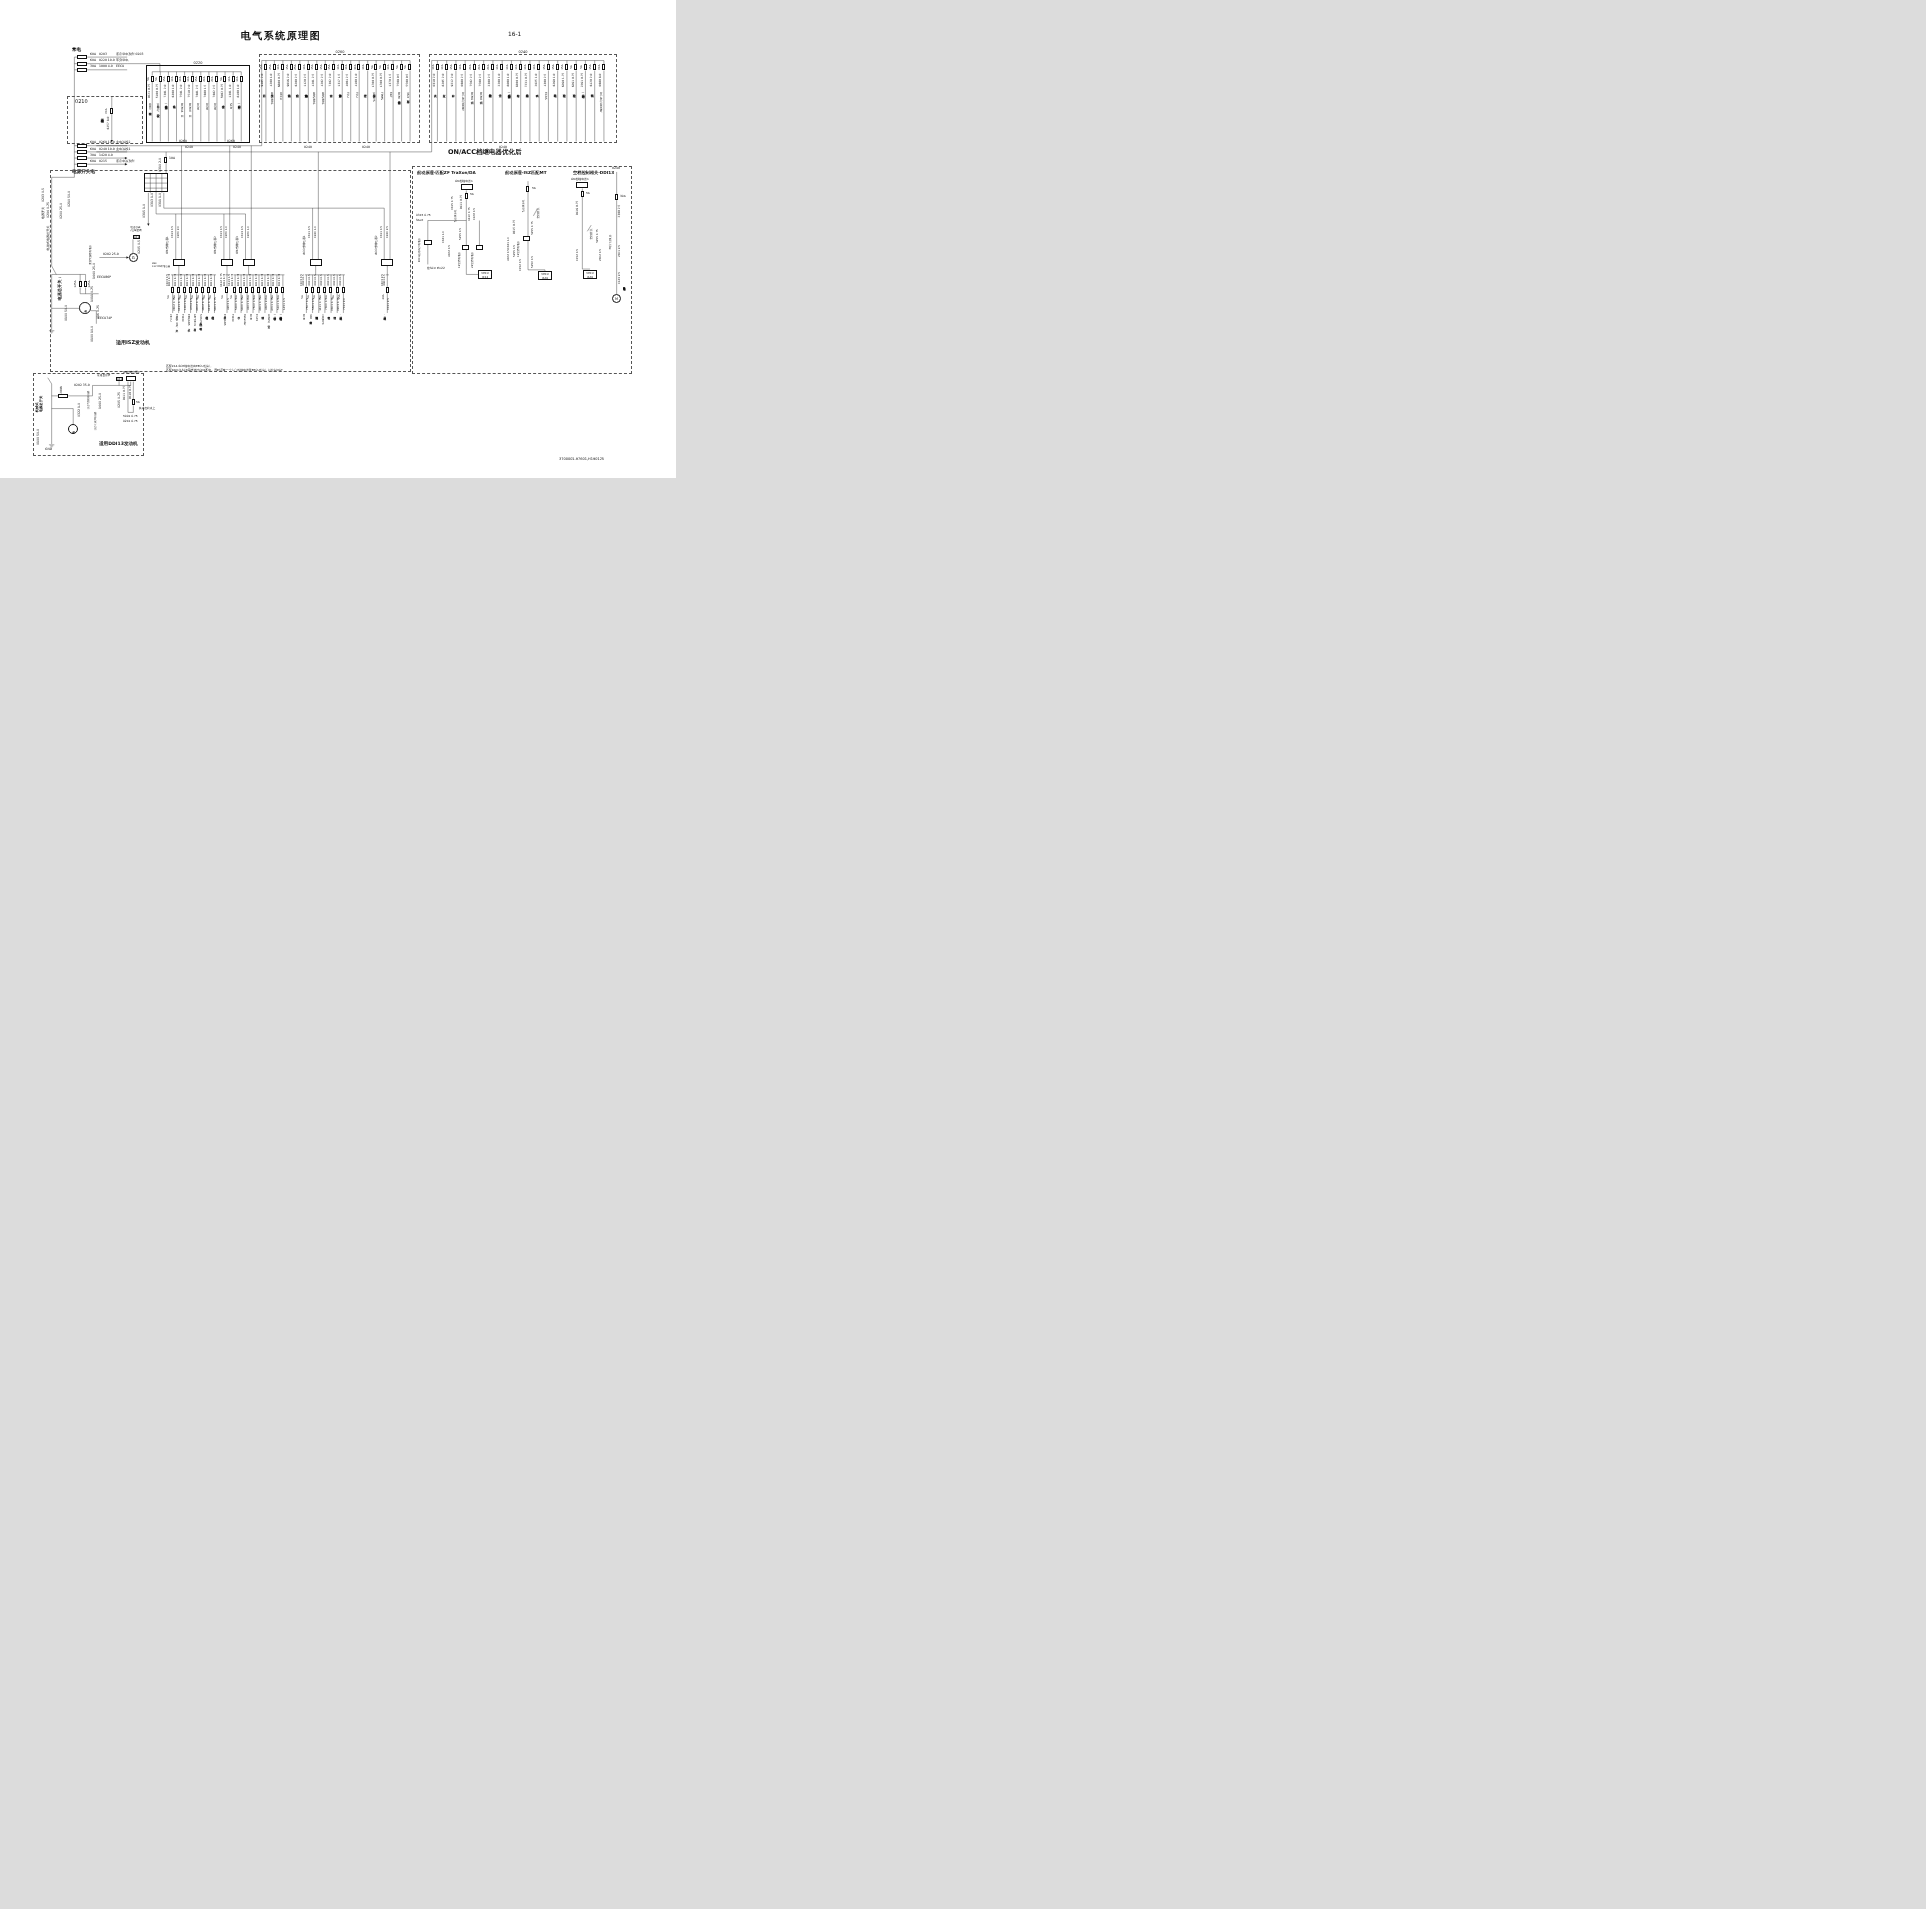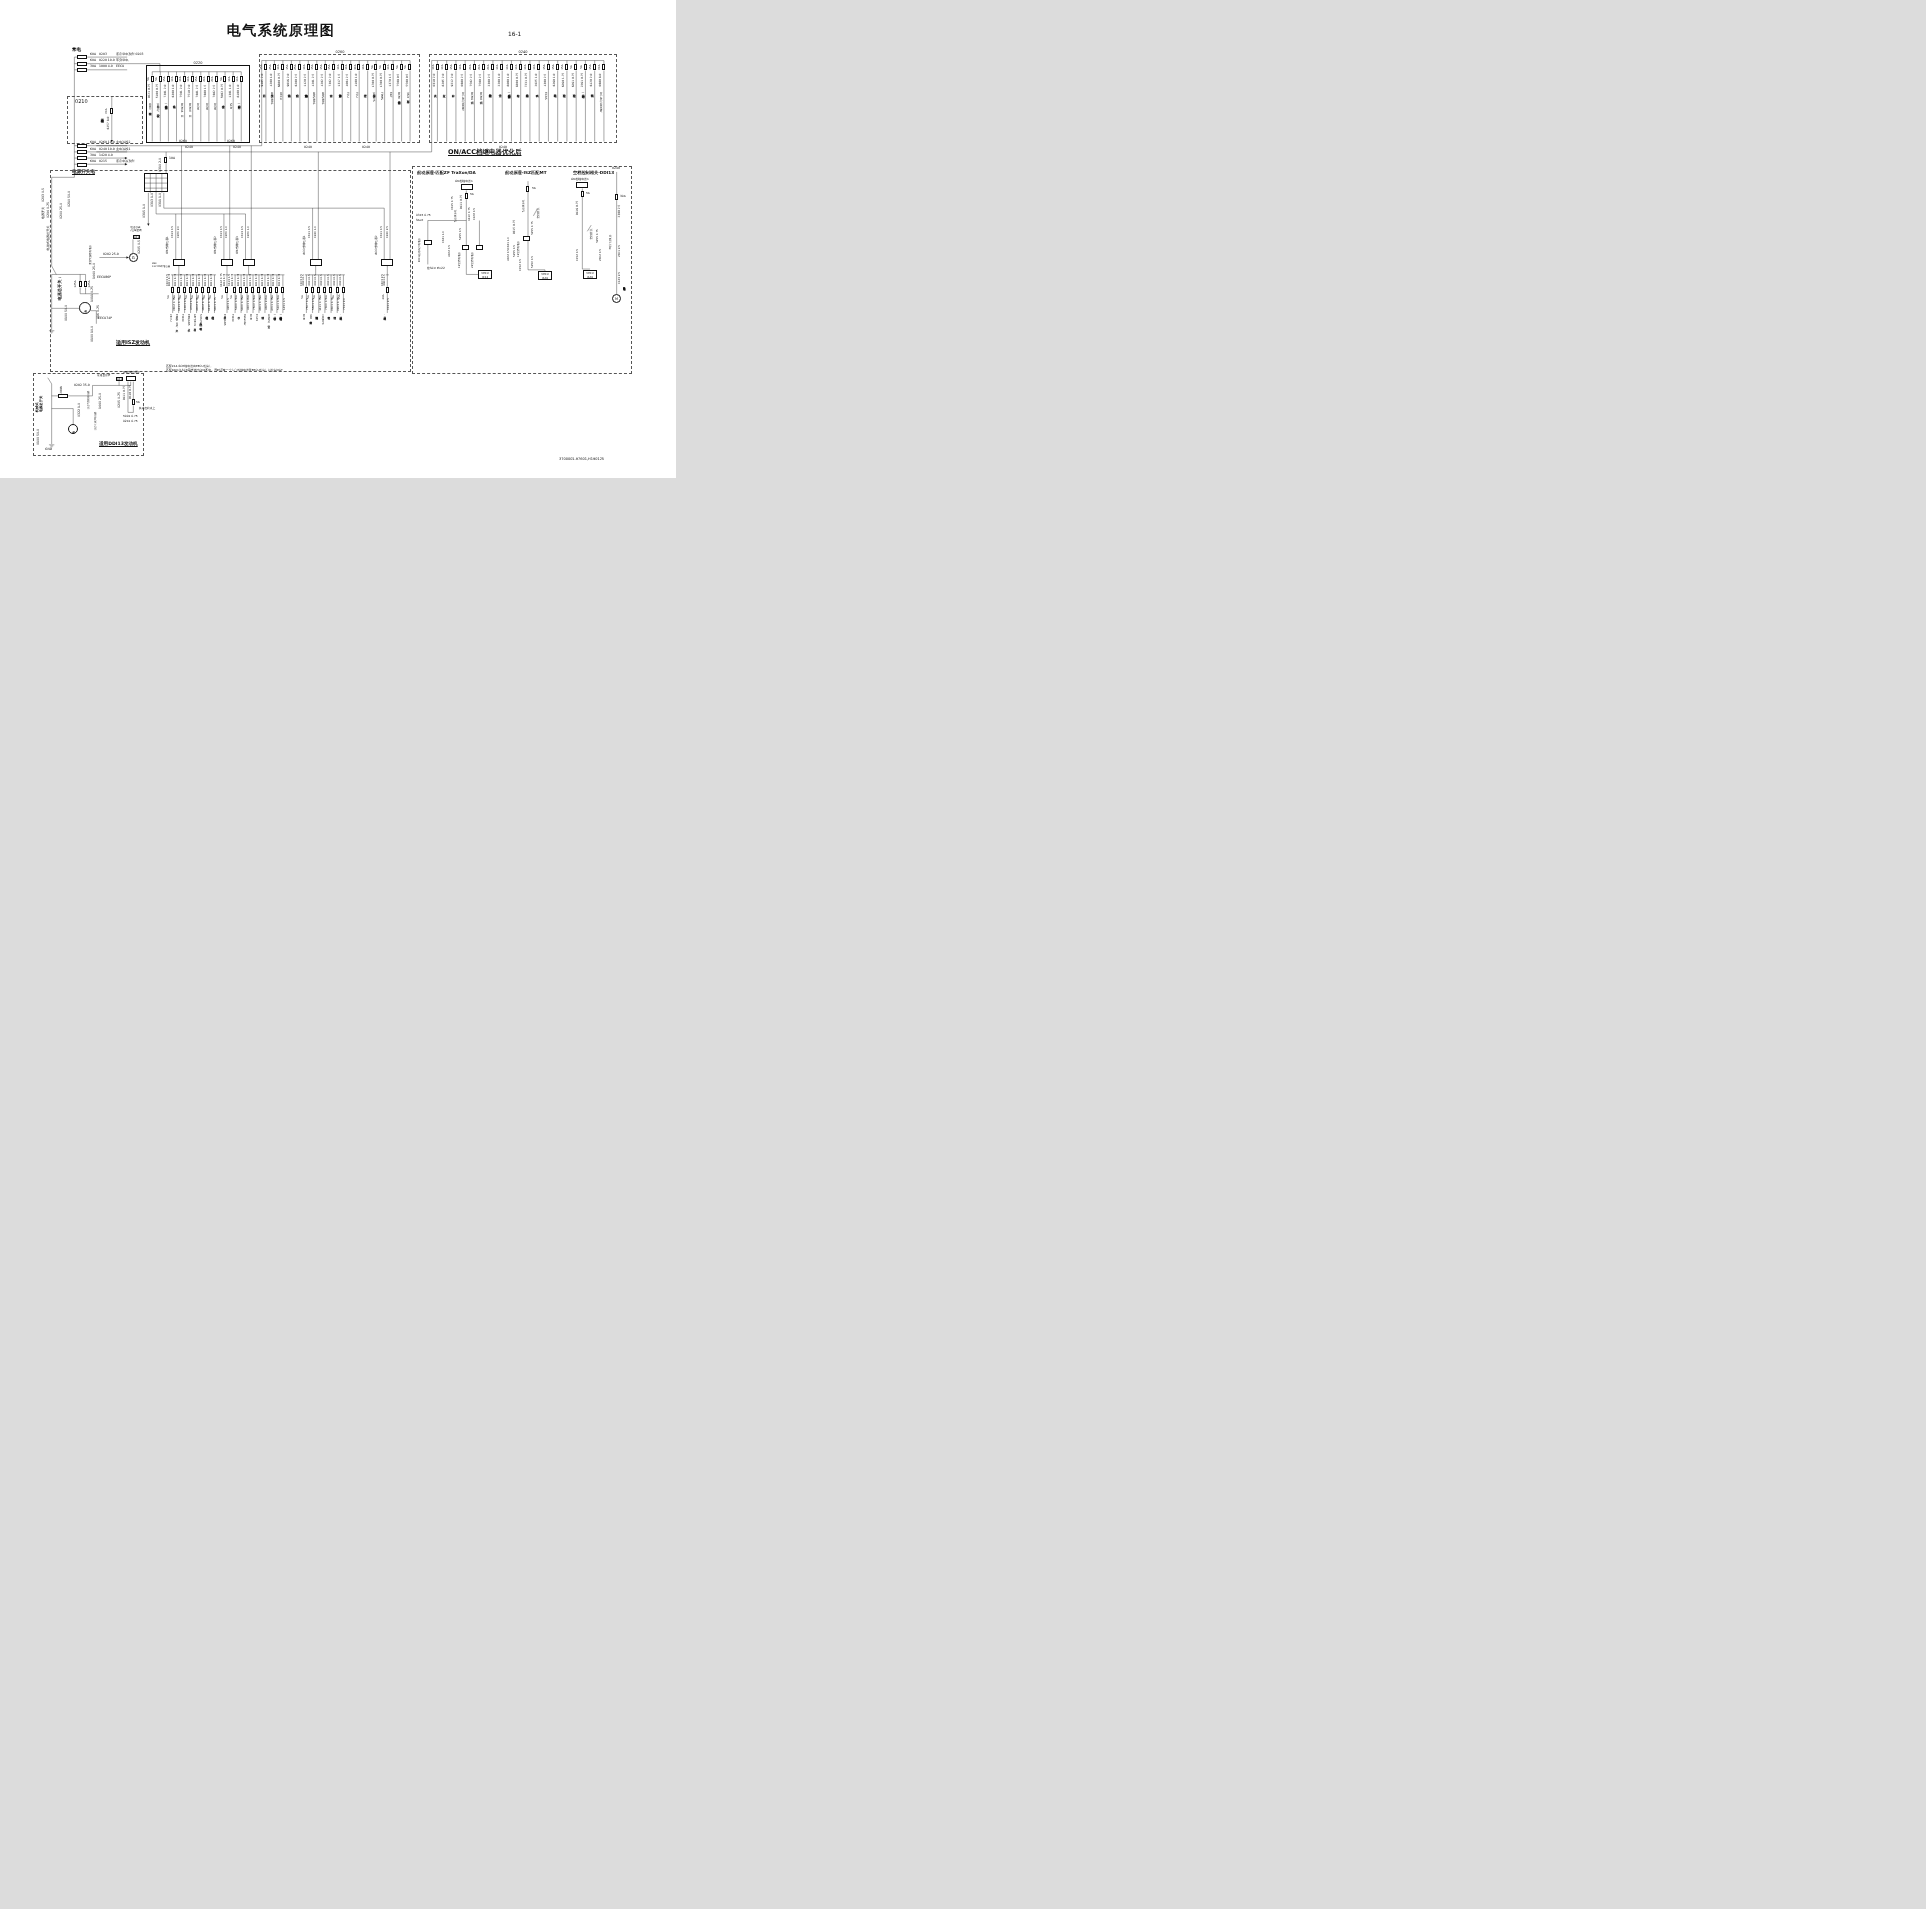--- a/index.html
+++ b/index.html
@@ -3,21 +3,21 @@
 <meta charset="utf-8">
 <style>
   *{margin:0;padding:0;box-sizing:border-box}
   body{background:#dcdcdc;font-family:"DejaVu Sans",sans-serif}
   #canvas{position:relative;width:676px;height:478px;background:#ffffff;overflow:hidden;color:#111}
   .lbl{position:absolute;white-space:pre;line-height:1.15;color:#111}
   .c{transform:translate(-50%,-50%)}
   .v{transform:translate(-50%,-50%) rotate(-90deg)}
   .vd{writing-mode:vertical-rl;text-orientation:mixed;white-space:normal;line-height:1.08}
   .b{font-weight:bold}
-  .u{text-decoration:underline}
+  .u{}
   .rect{position:absolute;border:0.4px solid #111;background:transparent}
   .dash{border:0.4px dashed #555}
   .fuse{position:absolute;border:0.4px solid #111;background:#fff}
   .relay{position:absolute;border:0.4px solid #111;background:#fff}
   .circ{position:absolute;border:0.4px solid #111;border-radius:50%;background:#fff;display:flex;align-items:center;justify-content:center}
   .tbox{position:absolute;border:0.4px solid #111;display:flex;align-items:center;justify-content:center;text-align:center;white-space:pre;background:#fff}
   svg{position:absolute;left:0;top:0}
 </style>
 </head>
 <body>
@@ -300,21 +300,21 @@
       <line x1="1414" y1="700" x2="1414" y2="704" stroke="#1a1a1a" stroke-width="1"></line>
       <line x1="1499" y1="486" x2="1523" y2="476" stroke="#1a1a1a" stroke-width="1"></line>
       <line x1="1511" y1="489" x2="1511" y2="496" stroke="#1a1a1a" stroke-width="1"></line>
       <line x1="1511" y1="510" x2="1511" y2="698" stroke="#1a1a1a" stroke-width="1"></line>
       <line x1="1600" y1="446" x2="1600" y2="505" stroke="#1a1a1a" stroke-width="1"></line>
       <line x1="1600" y1="519" x2="1600" y2="763" stroke="#1a1a1a" stroke-width="1"></line>
       <line x1="1524" y1="600" x2="1534" y2="584" stroke="#1a1a1a" stroke-width="1"></line>
       <line x1="1511" y1="698" x2="1531" y2="698" stroke="#1a1a1a" stroke-width="1"></line>
     </svg>
 
-  <div class="lbl c b" style="left:281px;top:30px;font-size:14px;letter-spacing:1.5px">电气系统原理图</div>
+  <div class="lbl c b" style="left:281px;top:36px;font-size:10px;letter-spacing:1.5px">电气系统原理图</div>
   <div class="lbl" style="left:508px;top:31px;font-size:5.8px">16-1</div>
   <div class="lbl" style="left:559px;top:457px;font-size:3.5px">3700001-97601,H190125</div>
 
   <div class="lbl b" style="left:72px;top:47px;font-size:4.6px">常电</div>
   <div class="lbl b u" style="left:72px;top:169px;font-size:4.6px">电源开关电</div>
   <div class="lbl b u" style="left:116px;top:340px;font-size:5px">适用ISZ发动机</div>
   <div class="lbl b u" style="left:99px;top:441px;font-size:4.6px">适用DDI13发动机</div>
   <div class="lbl b u" style="left:448px;top:149px;font-size:6.5px">ON/ACC档继电器优化后</div>
   <div class="lbl b" style="left:417px;top:171px;font-size:4.2px">起动原理-匹配ZF TraXon/DA</div>
   <div class="lbl b" style="left:505px;top:171px;font-size:4.2px">起动原理-ISZ匹配MT</div>

